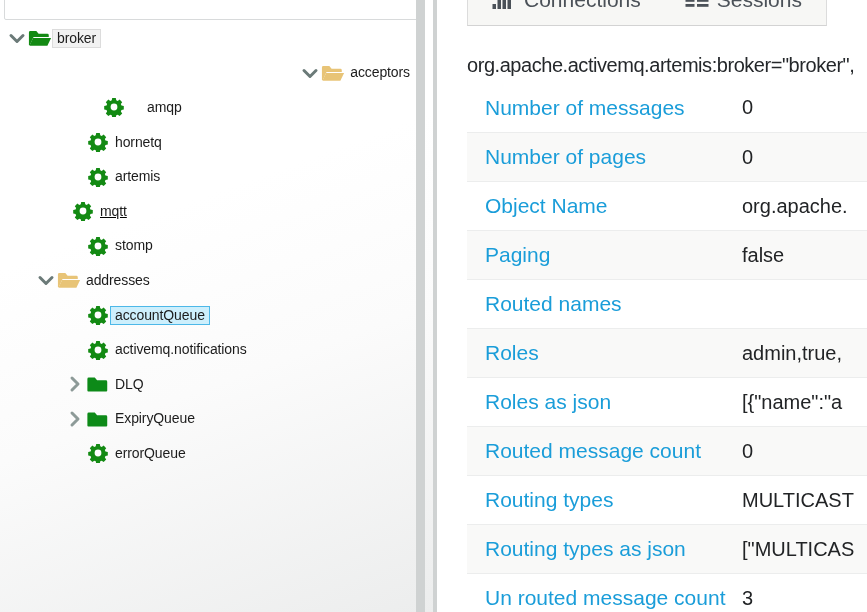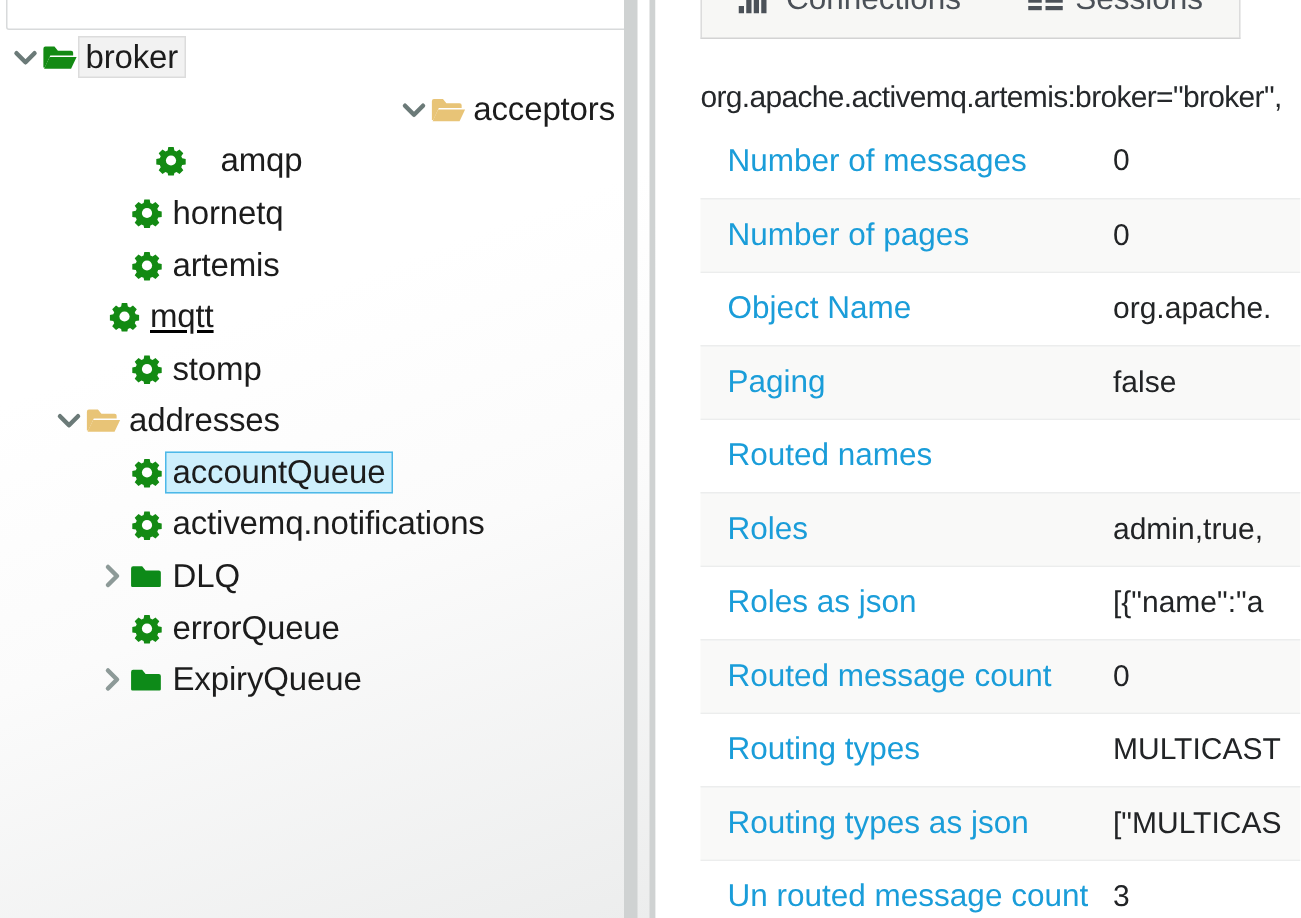--- a/index.html
+++ b/index.html
@@ -44,21 +44,21 @@
     position: relative;
   }
   .twisty svg { display: block; width: 22px; height: 22px; }
   .tree-icon {
     width: 24px; height: 22px;
     flex: 0 0 24px;
     display: flex; align-items: center; justify-content: center;
   }
   .tree-icon svg { display: block; }
   .tree-label {
-    font-size: 22px;
+    font-size: 14px;
     color: #1c1c1c;
     padding: 1px 5px 2px 5px;
     line-height: 1.15;
     letter-spacing: -0.1px;
   }
   .tree-row.focused > .tree-label {
     background: #f2f2f2;
     border: 1px solid #dcdcdc;
     padding: 0px 4px 1px 4px;
   }
@@ -287,41 +287,41 @@
             </svg>
           </span>
           <span class="tree-icon">
             <svg width="26" height="20" viewBox="0 0 26 20">
               <path d="M1.5 4.5 A1.5 1.5 0 0 1 3 3 L9.5 3 L12 6 L21.5 6 A1.5 1.5 0 0 1 23 7.5 L23 17 A1 1 0 0 1 22 18 L2.5 18 A1 1 0 0 1 1.5 17 Z" fill="#0d8a18"></path>
             </svg>
           </span>
           <span class="tree-label">DLQ</span>
         </div>
         <div class="tree-row" style="padding-left: 64px;">
-          <span class="twisty"></span>
-          <span class="tree-icon">
-            <svg width="20" height="20" viewBox="0 0 20 20">
-              <path d="M8.2 1 h3.6 l0.45 2.35 1.45 0.6 1.95 -1.35 2.55 2.55 -1.35 1.95 0.6 1.45 2.35 0.45 v3.6 l-2.35 0.45 -0.6 1.45 1.35 1.95 -2.55 2.55 -1.95 -1.35 -1.45 0.6 -0.45 2.35 h-3.6 l-0.45 -2.35 -1.45 -0.6 -1.95 1.35 -2.55 -2.55 1.35 -1.95 -0.6 -1.45 -2.35 -0.45 v-3.6 l2.35 -0.45 0.6 -1.45 -1.35 -1.95 2.55 -2.55 1.95 1.35 1.45 -0.6 Z" fill="#138a13"></path>
-              <circle cx="10" cy="10" r="3.4" fill="#ffffff"></circle>
-            </svg>
-          </span>
-          <span class="tree-label">errorQueue</span>
-        </div>
-        <div class="tree-row" style="padding-left: 64px;">
           <span class="twisty">
             <svg viewBox="0 0 22 22">
               <path d="M8 5 L14 11 L8 17" fill="none" stroke="#8d9a98" stroke-width="3" stroke-linecap="round" stroke-linejoin="round"></path>
             </svg>
           </span>
           <span class="tree-icon">
             <svg width="26" height="20" viewBox="0 0 26 20">
               <path d="M1.5 4.5 A1.5 1.5 0 0 1 3 3 L9.5 3 L12 6 L21.5 6 A1.5 1.5 0 0 1 23 7.5 L23 17 A1 1 0 0 1 22 18 L2.5 18 A1 1 0 0 1 1.5 17 Z" fill="#0d8a18"></path>
             </svg>
           </span>
           <span class="tree-label">ExpiryQueue</span>
+        </div>
+        <div class="tree-row" style="padding-left: 64px;">
+          <span class="twisty"></span>
+          <span class="tree-icon">
+            <svg width="20" height="20" viewBox="0 0 20 20">
+              <path d="M8.2 1 h3.6 l0.45 2.35 1.45 0.6 1.95 -1.35 2.55 2.55 -1.35 1.95 0.6 1.45 2.35 0.45 v3.6 l-2.35 0.45 -0.6 1.45 1.35 1.95 -2.55 2.55 -1.95 -1.35 -1.45 0.6 -0.45 2.35 h-3.6 l-0.45 -2.35 -1.45 -0.6 -1.95 1.35 -2.55 -2.55 1.35 -1.95 -0.6 -1.45 -2.35 -0.45 v-3.6 l2.35 -0.45 0.6 -1.45 -1.35 -1.95 2.55 -2.55 1.95 1.35 1.45 -0.6 Z" fill="#138a13"></path>
+              <circle cx="10" cy="10" r="3.4" fill="#ffffff"></circle>
+            </svg>
+          </span>
+          <span class="tree-label">errorQueue</span>
         </div>
       </div>
 
     <div id="tree-scroll-track"></div>
     <div id="tree-panel-edge"></div>
   </div>
 
   <div id="panel-gap"></div>
 
   <div id="detail-panel">

